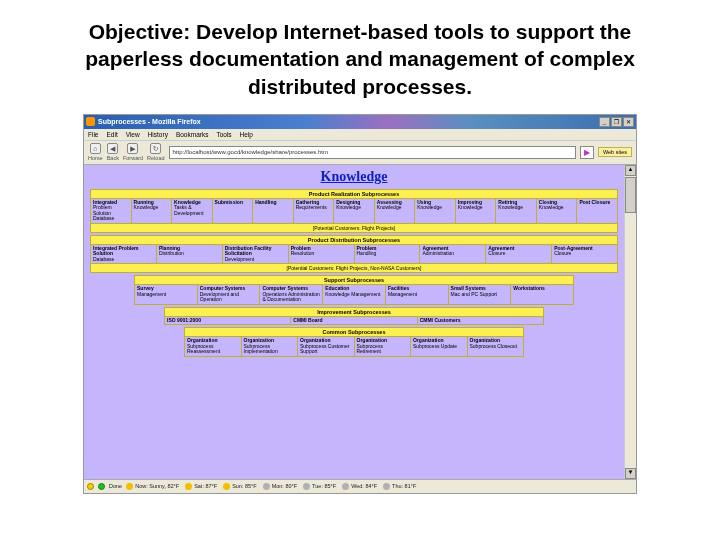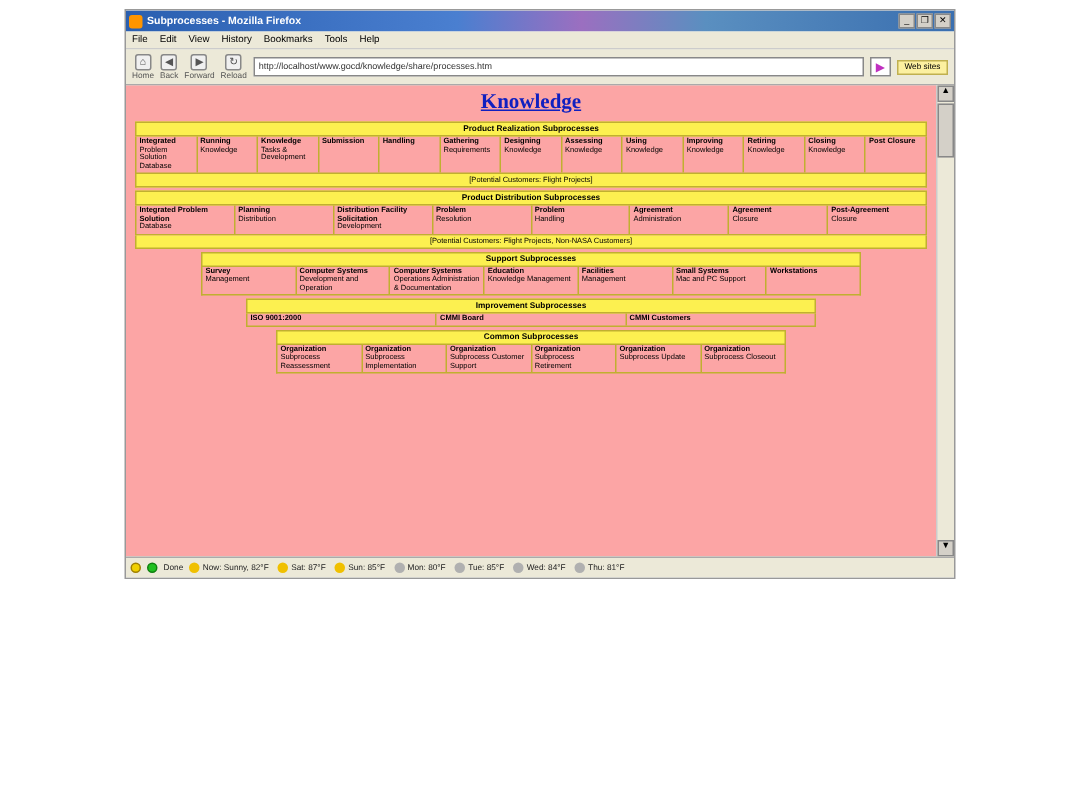--- a/index.html
+++ b/index.html
@@ -15,21 +15,21 @@
 .winbtn { width: 11px; height: 10px; background: #d4d0c8; border: 1px solid #888; font-size: 6px; text-align: center; line-height: 8px; color: #000; }
 .menubar { height: 12px; background: #ece9d8; display: flex; align-items: center; gap: 8px; padding: 0 4px; font-size: 6.5px; color: #000; border-bottom: 1px solid #ccc; }
 .menubar span { cursor: default; }
 .toolbar { height: 24px; background: #ece9d8; display: flex; align-items: center; gap: 4px; padding: 0 4px; border-bottom: 1px solid #aaa; }
 .tbtn { display: flex; flex-direction: column; align-items: center; font-size: 5.5px; color: #555; gap: 1px; }
 .tbtn .ico { width: 11px; height: 11px; border: 1px solid #888; border-radius: 2px; background: #f0f0f0; display: flex; align-items: center; justify-content: center; font-size: 7px; }
 .url { flex: 1; height: 13px; background: #fff; border: 1px solid #888; font-size: 6px; padding: 1px 3px; color: #333; display: flex; align-items: center; }
 .urlend { display: flex; align-items: center; gap: 2px; }
 .gobtn { width: 14px; height: 13px; background: #fff; border: 1px solid #888; display: flex; align-items: center; justify-content: center; }
 .tab { height: 10px; background: #fcf0a0; border: 1px solid #c0b050; font-size: 5.5px; padding: 0 4px; display: flex; align-items: center; margin-left: 2px; }
-.contentwrap { position: absolute; top: 50px; left: 0; right: 12px; bottom: 14px; overflow: hidden; background: #fca5a5; }
+.contentwrap { position: absolute; top: 50px; left: 0; right: 12px; bottom: 14px; overflow: hidden; background: #c4b5fd; }
 .vscroll { position: absolute; top: 50px; right: 0; bottom: 14px; width: 12px; background: #ece9d8; border-left: 1px solid #ccc; }
 .vscroll .arrow { height: 11px; background: #d4d0c8; border: 1px solid #888; font-size: 6px; text-align: center; }
 .vscroll .thumb { margin-top: 1px; height: 36px; background: #d4d0c8; border: 1px solid #888; }
 .statusbar { position: absolute; bottom: 0; left: 0; right: 0; height: 14px; background: #ece9d8; border-top: 1px solid #aaa; display: flex; align-items: center; gap: 4px; padding: 0 3px; font-size: 5.5px; color: #222; overflow: hidden; }
 .statusbar .cell { display: flex; align-items: center; gap: 2px; white-space: nowrap; }
 .statusbar .dot { width: 7px; height: 7px; border-radius: 50%; }
 .page-title { text-align: center; font-family: 'Times New Roman', serif; font-size: 14px; color: #1020c0; font-weight: bold; text-decoration: underline; padding: 4px 0 2px; }
 .band { margin: 2px 6px; }
 .bandhead { background: #fcf050; border: 1px solid #c0b030; text-align: center; font-size: 5.5px; font-weight: bold; padding: 1px 0; }
 .bandbody { border: 1px solid #c0b030; border-top: none; display: flex; }
@@ -38,20 +38,22 @@
 .col b { font-size: 5px; display: block; }
 .bandfoot { background: #fcf050; border: 1px solid #c0b030; border-top: none; text-align: center; font-size: 5px; padding: 1px 0; }
 .band.narrow1 { margin: 2px 50px; }
 .band.narrow2 { margin: 2px 80px; }
 .band.narrow3 { margin: 2px 100px; }
 </style>
 </head>
 <body>
 
 <div class="slide">
+  <div class="title">Objective:
+Develop Internet-based tools to support the paperless documentation and management of complex distributed processes.</div>
 
   <div class="shot">
 
     <div class="titlebar">
       <div class="titlebar-left">
         <div class="ff-icon"></div>
         <div class="titlebar-text">Subprocesses - Mozilla Firefox</div>
       </div>
       <div class="winbtns">
         <div class="winbtn">_</div>

